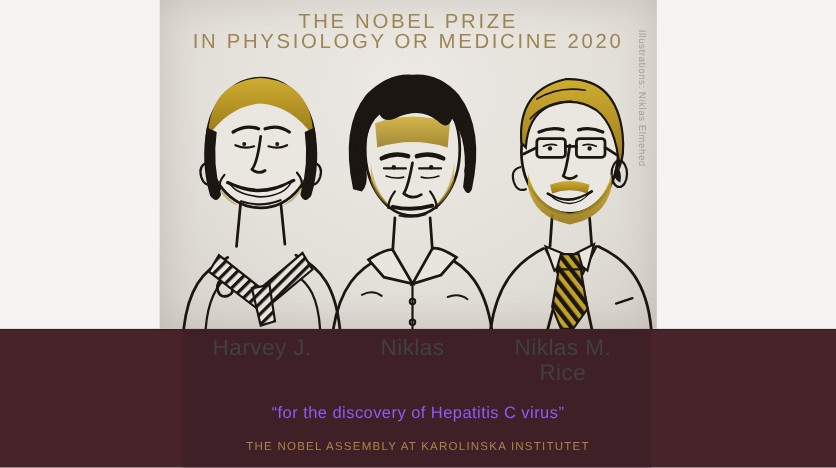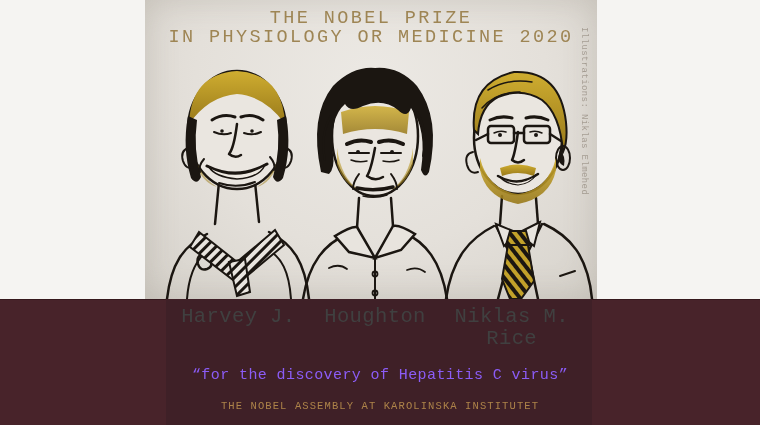--- a/index.html
+++ b/index.html
@@ -1,21 +1,21 @@
 <!DOCTYPE html>
 <html><head>
 <meta charset="utf-8">
 <style>
   html,body{margin:0;padding:0;}
   body{
     width:760px;height:425px;position:relative;overflow:hidden;
     background:#f5f4f2;
     font-family:"Liberation Sans", sans-serif;
   }
-  .stage{position:absolute;inset:0;font-family:Liberation Mono, monospace;}
+  .stage{position:absolute;inset:0;}
   
   .band{
     position:absolute;left:0;top:299px;width:760px;height:126px;
     background:#48232a;
     border-top:1px solid rgba(30,10,14,.45);
   }
   
   .poster{
     position:absolute;left:145px;top:0;width:452px;height:425px;
   }
@@ -196,21 +196,21 @@
         </g>
       </svg>
     </div>
   </div>
 
   <div class="names">
     <div class="name-col">
       <div>Harvey J.</div>
     </div>
     <div class="name-col">
-      <div>Houghton</div>
+      <div>Niklas</div>
     </div>
     <div class="name-col">
       <div>Niklas M.</div>
       <div>Rice</div>
     </div>
   </div>
 
   <div class="citation">“for the discovery of Hepatitis C virus”</div>
 
   <div class="footer">THE NOBEL ASSEMBLY AT KAROLINSKA INSTITUTET</div>

